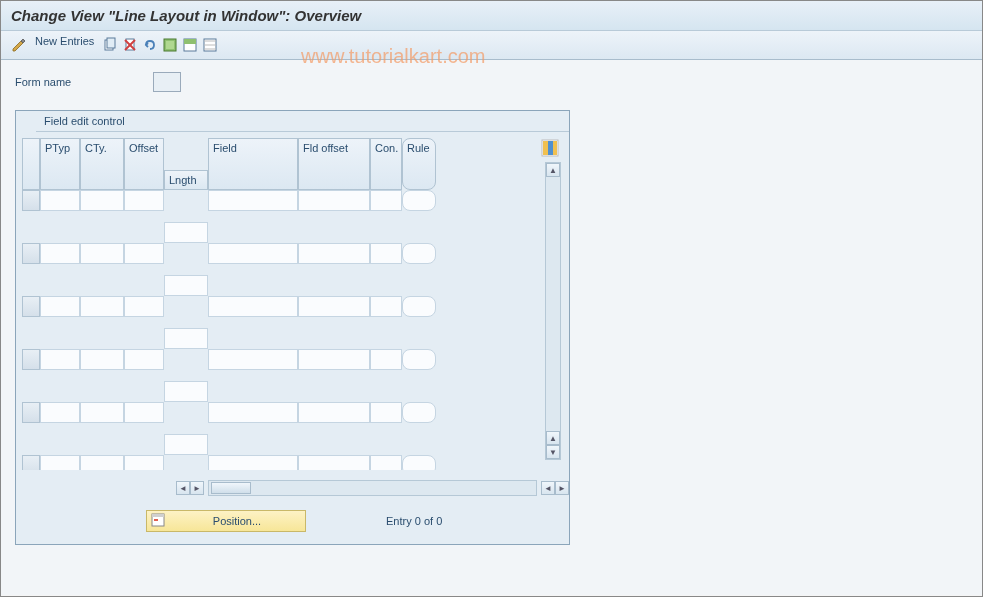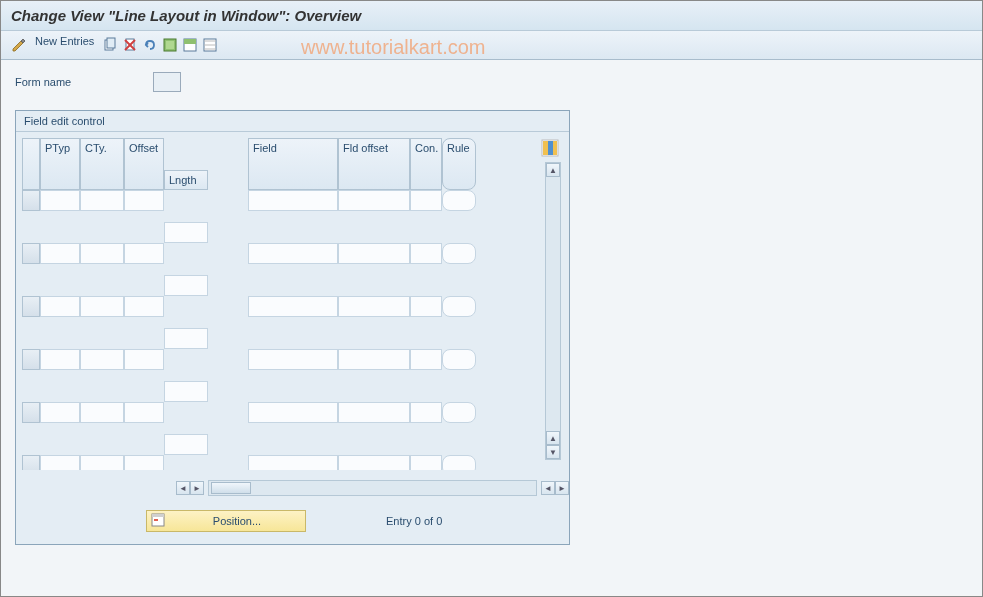--- a/index.html
+++ b/index.html
@@ -41,21 +41,21 @@
       cursor: pointer;
     }
     .toolbar-text {
       color: #2a4d6e;
       padding: 0 6px;
       cursor: pointer;
     }
     .watermark {
       position: absolute;
       left: 300px;
-      top: 5px;
+      top: 14px;
       font-size: 20px;
       color: rgba(244, 154, 100, 0.7);
       font-weight: normal;
       pointer-events: none;
     }
     .content-area {
       padding: 12px 14px;
       background: #f2f5f8;
       height: calc(100% - 60px);
     }
@@ -79,20 +79,21 @@
     }
     .grid-panel {
       border: 1px solid #8ba5ba;
       background: #e4edf4;
       width: 555px;
     }
     .grid-title {
       padding: 4px 8px;
       color: #2a4d6e;
       border-bottom: 1px solid #b8cad8;
+      margin-left: 20px;
     }
     .grid-container {
       padding: 6px;
       display: flex;
     }
     .grid-main {
       flex: 1;
     }
     .grid-header-row {
       display: flex;
@@ -124,21 +125,21 @@
       background: linear-gradient(to bottom, #e8eff5, #d5e0ea);
       border: 1px solid #b0c3d2;
       height: 21px;
       cursor: pointer;
     }
     .col-sel { width: 18px; }
     .col-ptyp { width: 40px; }
     .col-cty { width: 44px; }
     .col-offset { width: 40px; }
     .col-lngth { width: 44px; margin-top: 32px; }
-    .col-field { width: 90px; margin-left: 40px; }
+    .col-field { width: 90px; }
     .col-fldoffset { width: 72px; }
     .col-con { width: 32px; }
     .col-rule { width: 34px; border-radius: 8px; }
     .grid-right-area {
       width: 120px;
       display: flex;
       flex-direction: column;
       position: relative;
     }
     .config-icon {

